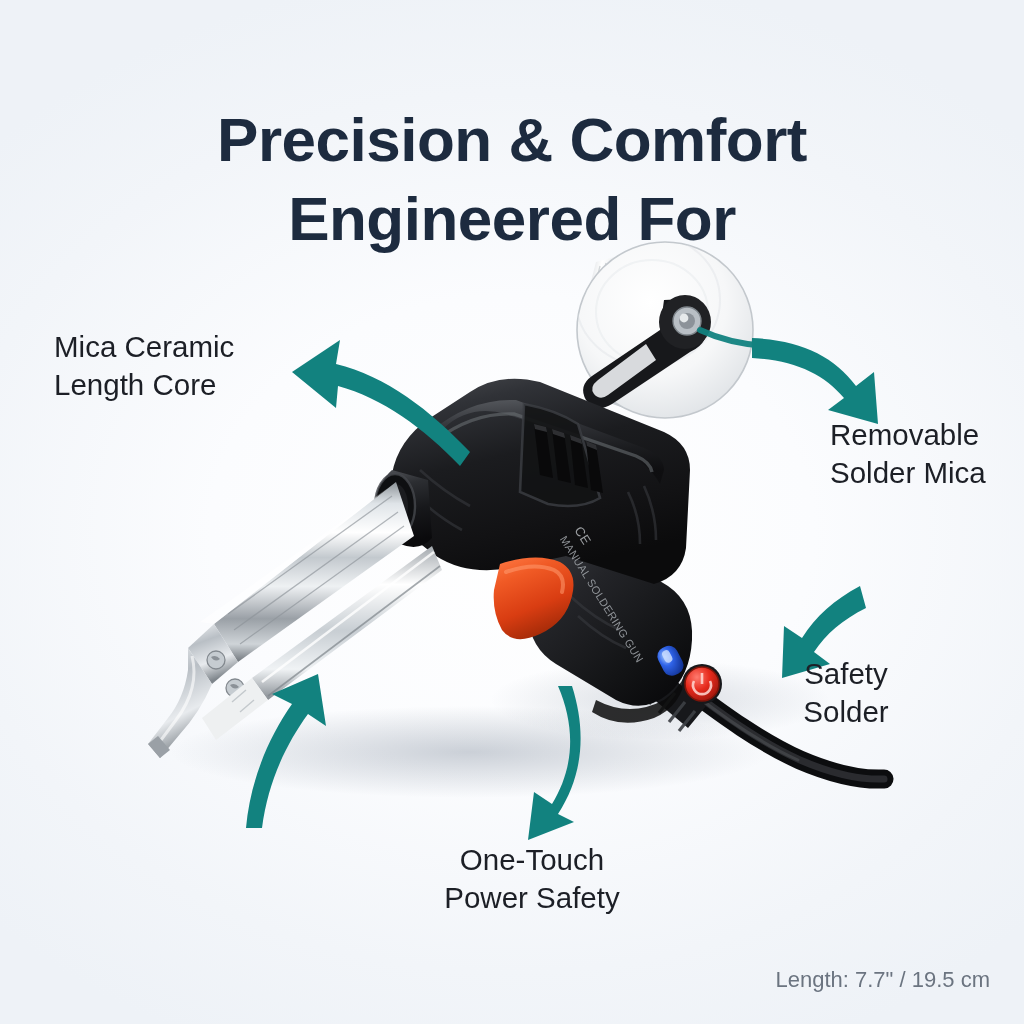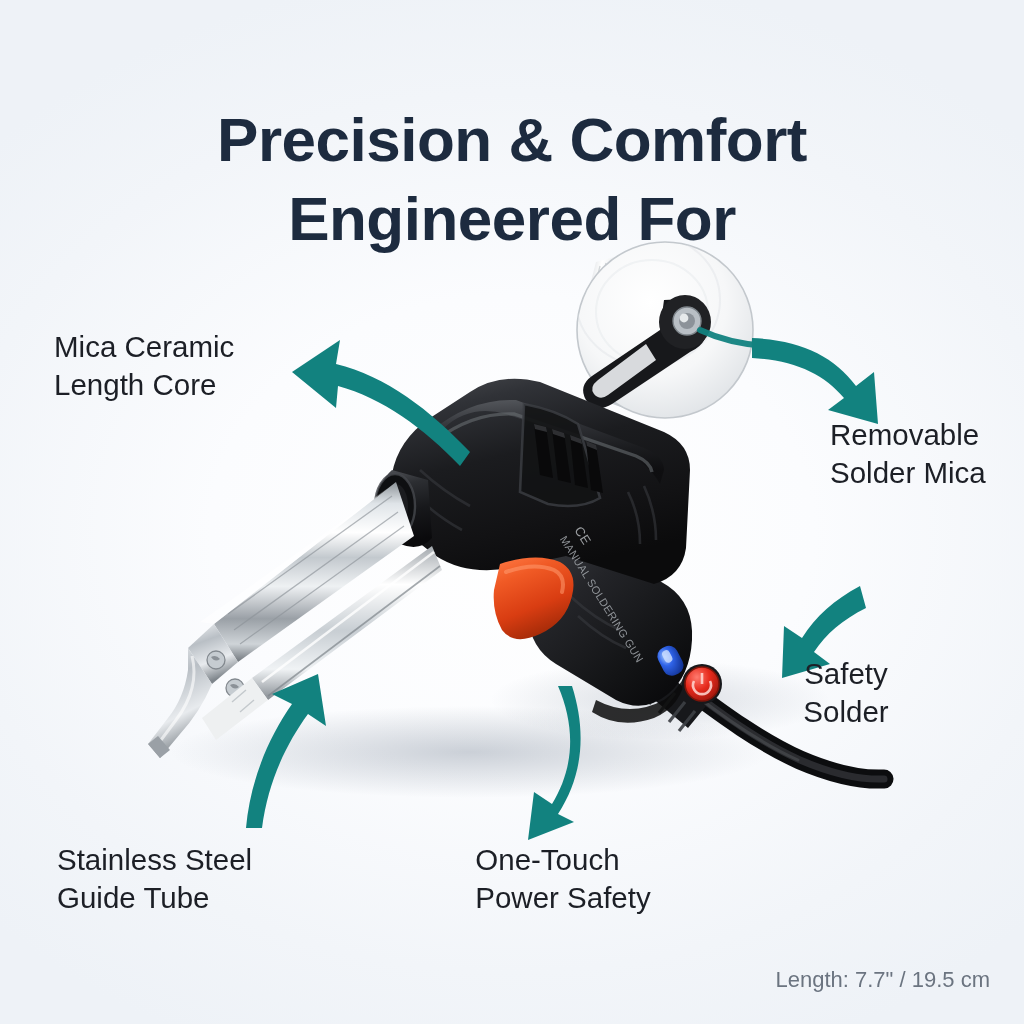--- a/index.html
+++ b/index.html
@@ -68,22 +68,23 @@
     top: 655px;
     text-align: center;
     transform: translateX(-50%);
   }
   #callout-guide-tube {
     left: 57px;
     top: 841px;
     text-align: left;
   }
   #callout-power-trigger {
-    left: 563px;
+    left: 532px;
     top: 841px;
+    text-align: center;
     transform: translateX(-50%);
   }
   #length-caption {
     position: absolute;
     right: 34px;
     bottom: 31px;
     color: #6b7480;
     font-size: 22px;
     font-family: "Liberation Sans", sans-serif;
     white-space: nowrap;
@@ -391,24 +392,20 @@
   <div class="callout" id="callout-solder-spool">
     <span class="cl-line">Removable</span>
     <span class="cl-line">Solder Mica</span>
   </div>
 
   <div class="callout" id="callout-indicator-light">
     <span class="cl-line">Safety</span>
     <span class="cl-line">Solder</span>
   </div>
 
-  <div class="callout" id="callout-guide-tube">
-    <span class="cl-line">Stainless Steel</span>
-    <span class="cl-line">Guide Tube</span>
-  </div>
 
   <div class="callout" id="callout-power-trigger">
     <span class="cl-line">One-Touch</span>
     <span class="cl-line">Power Safety</span>
   </div>
 
   <div id="length-caption">Length: 7.7" / 19.5 cm</div>
 
 </div>
 

